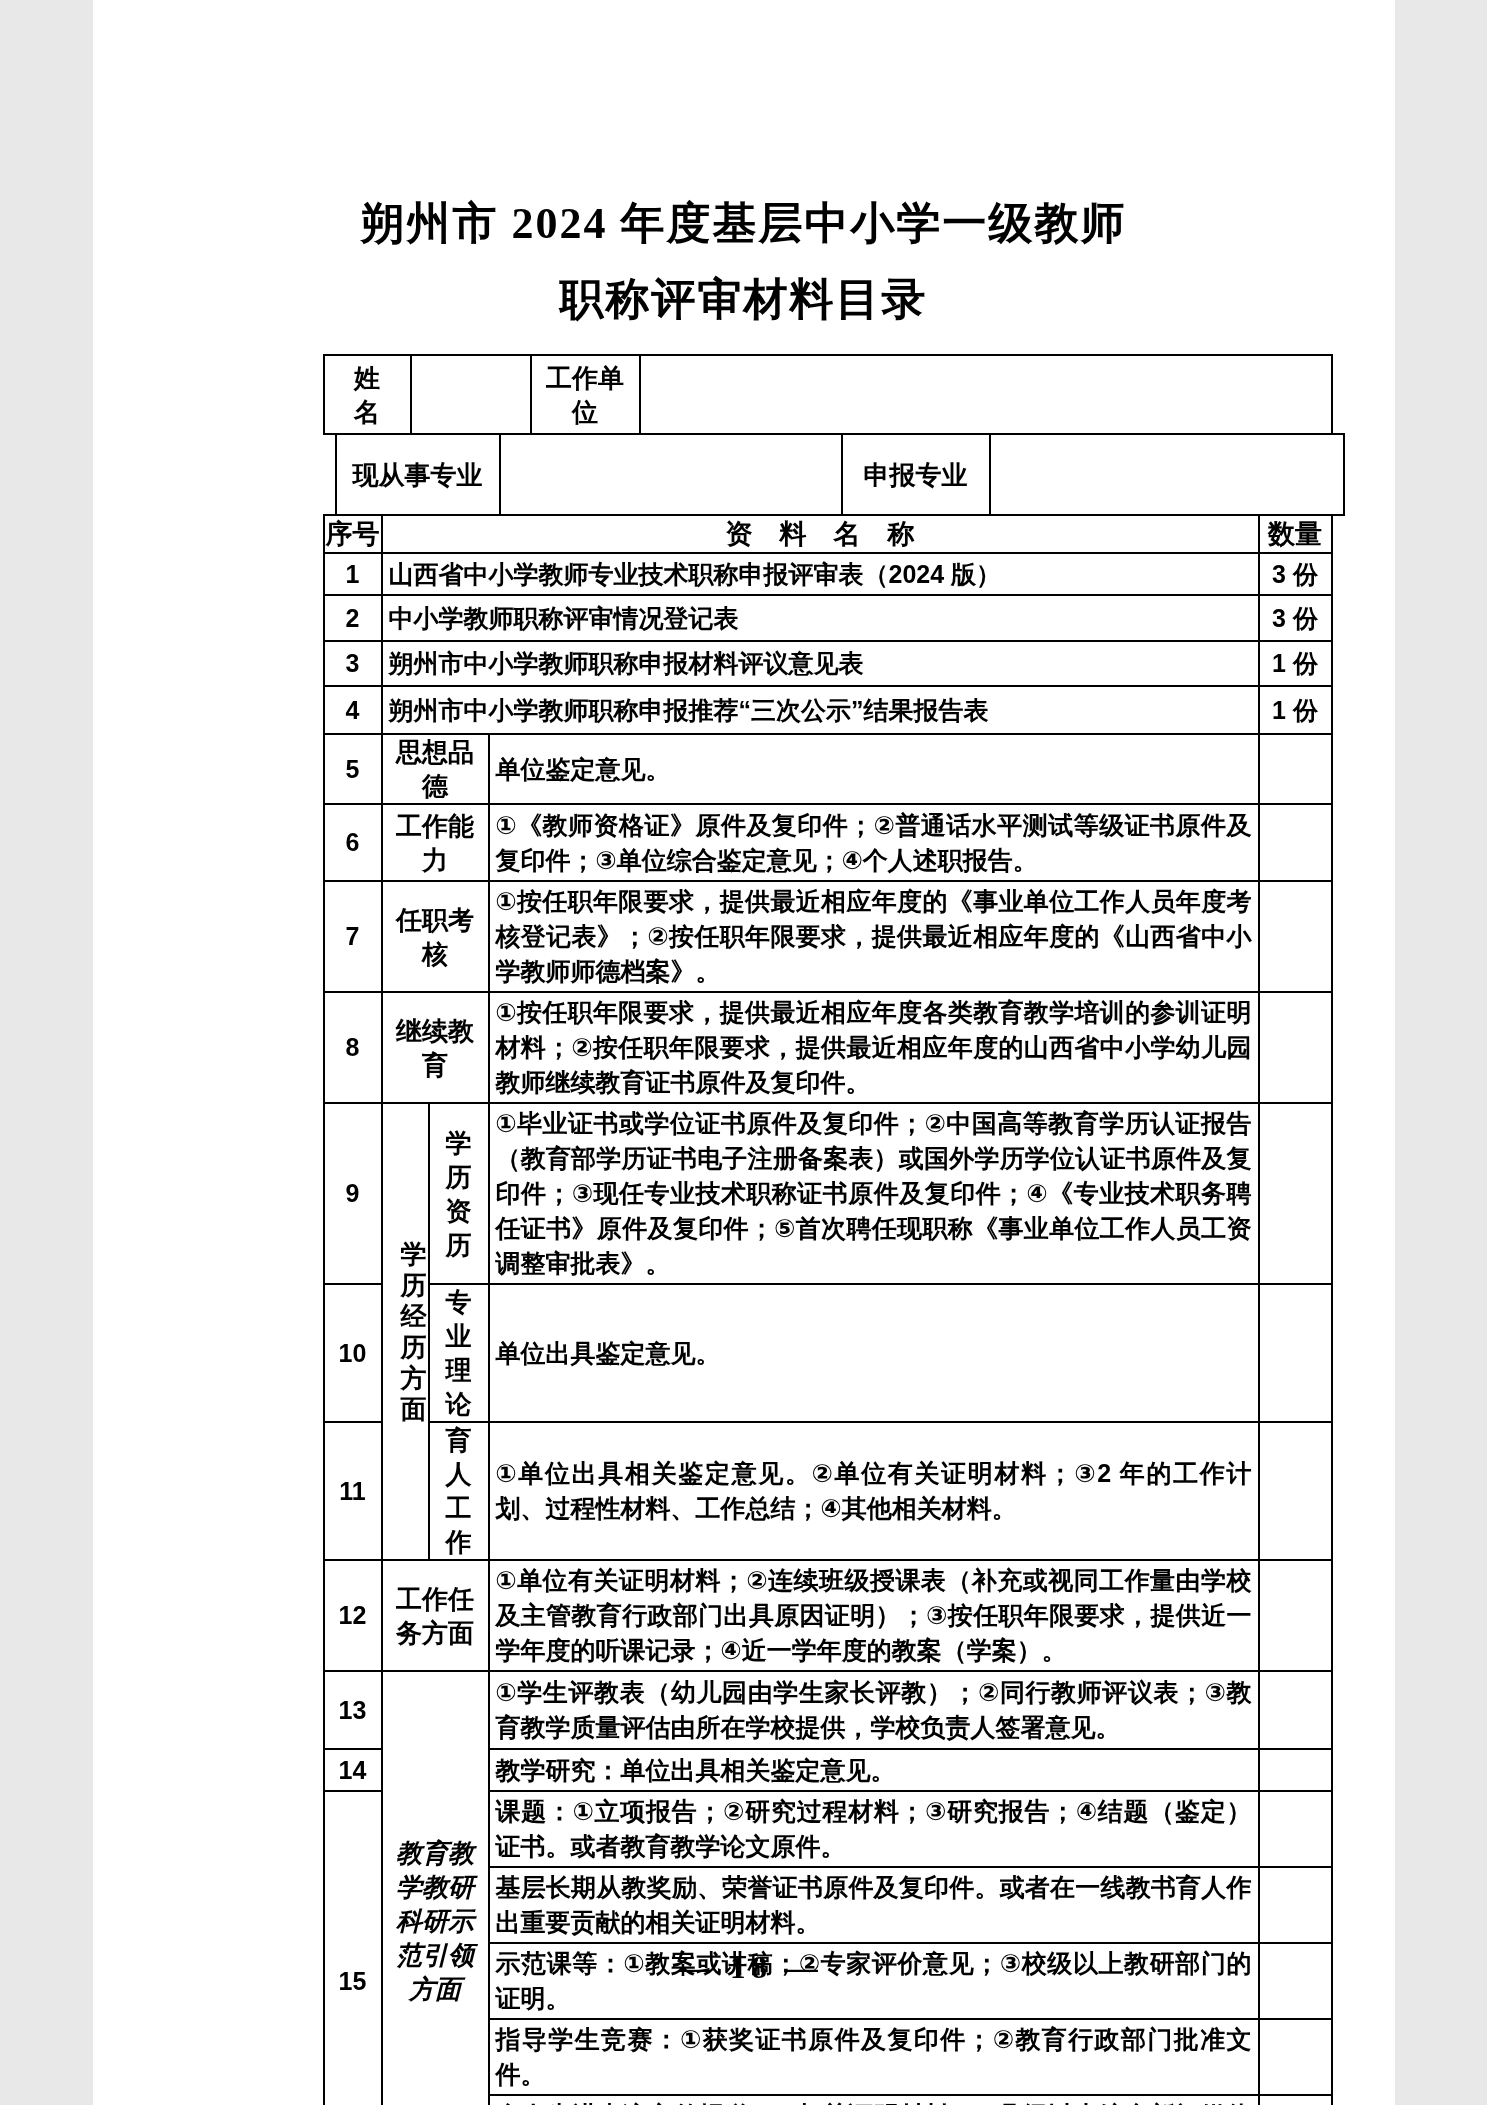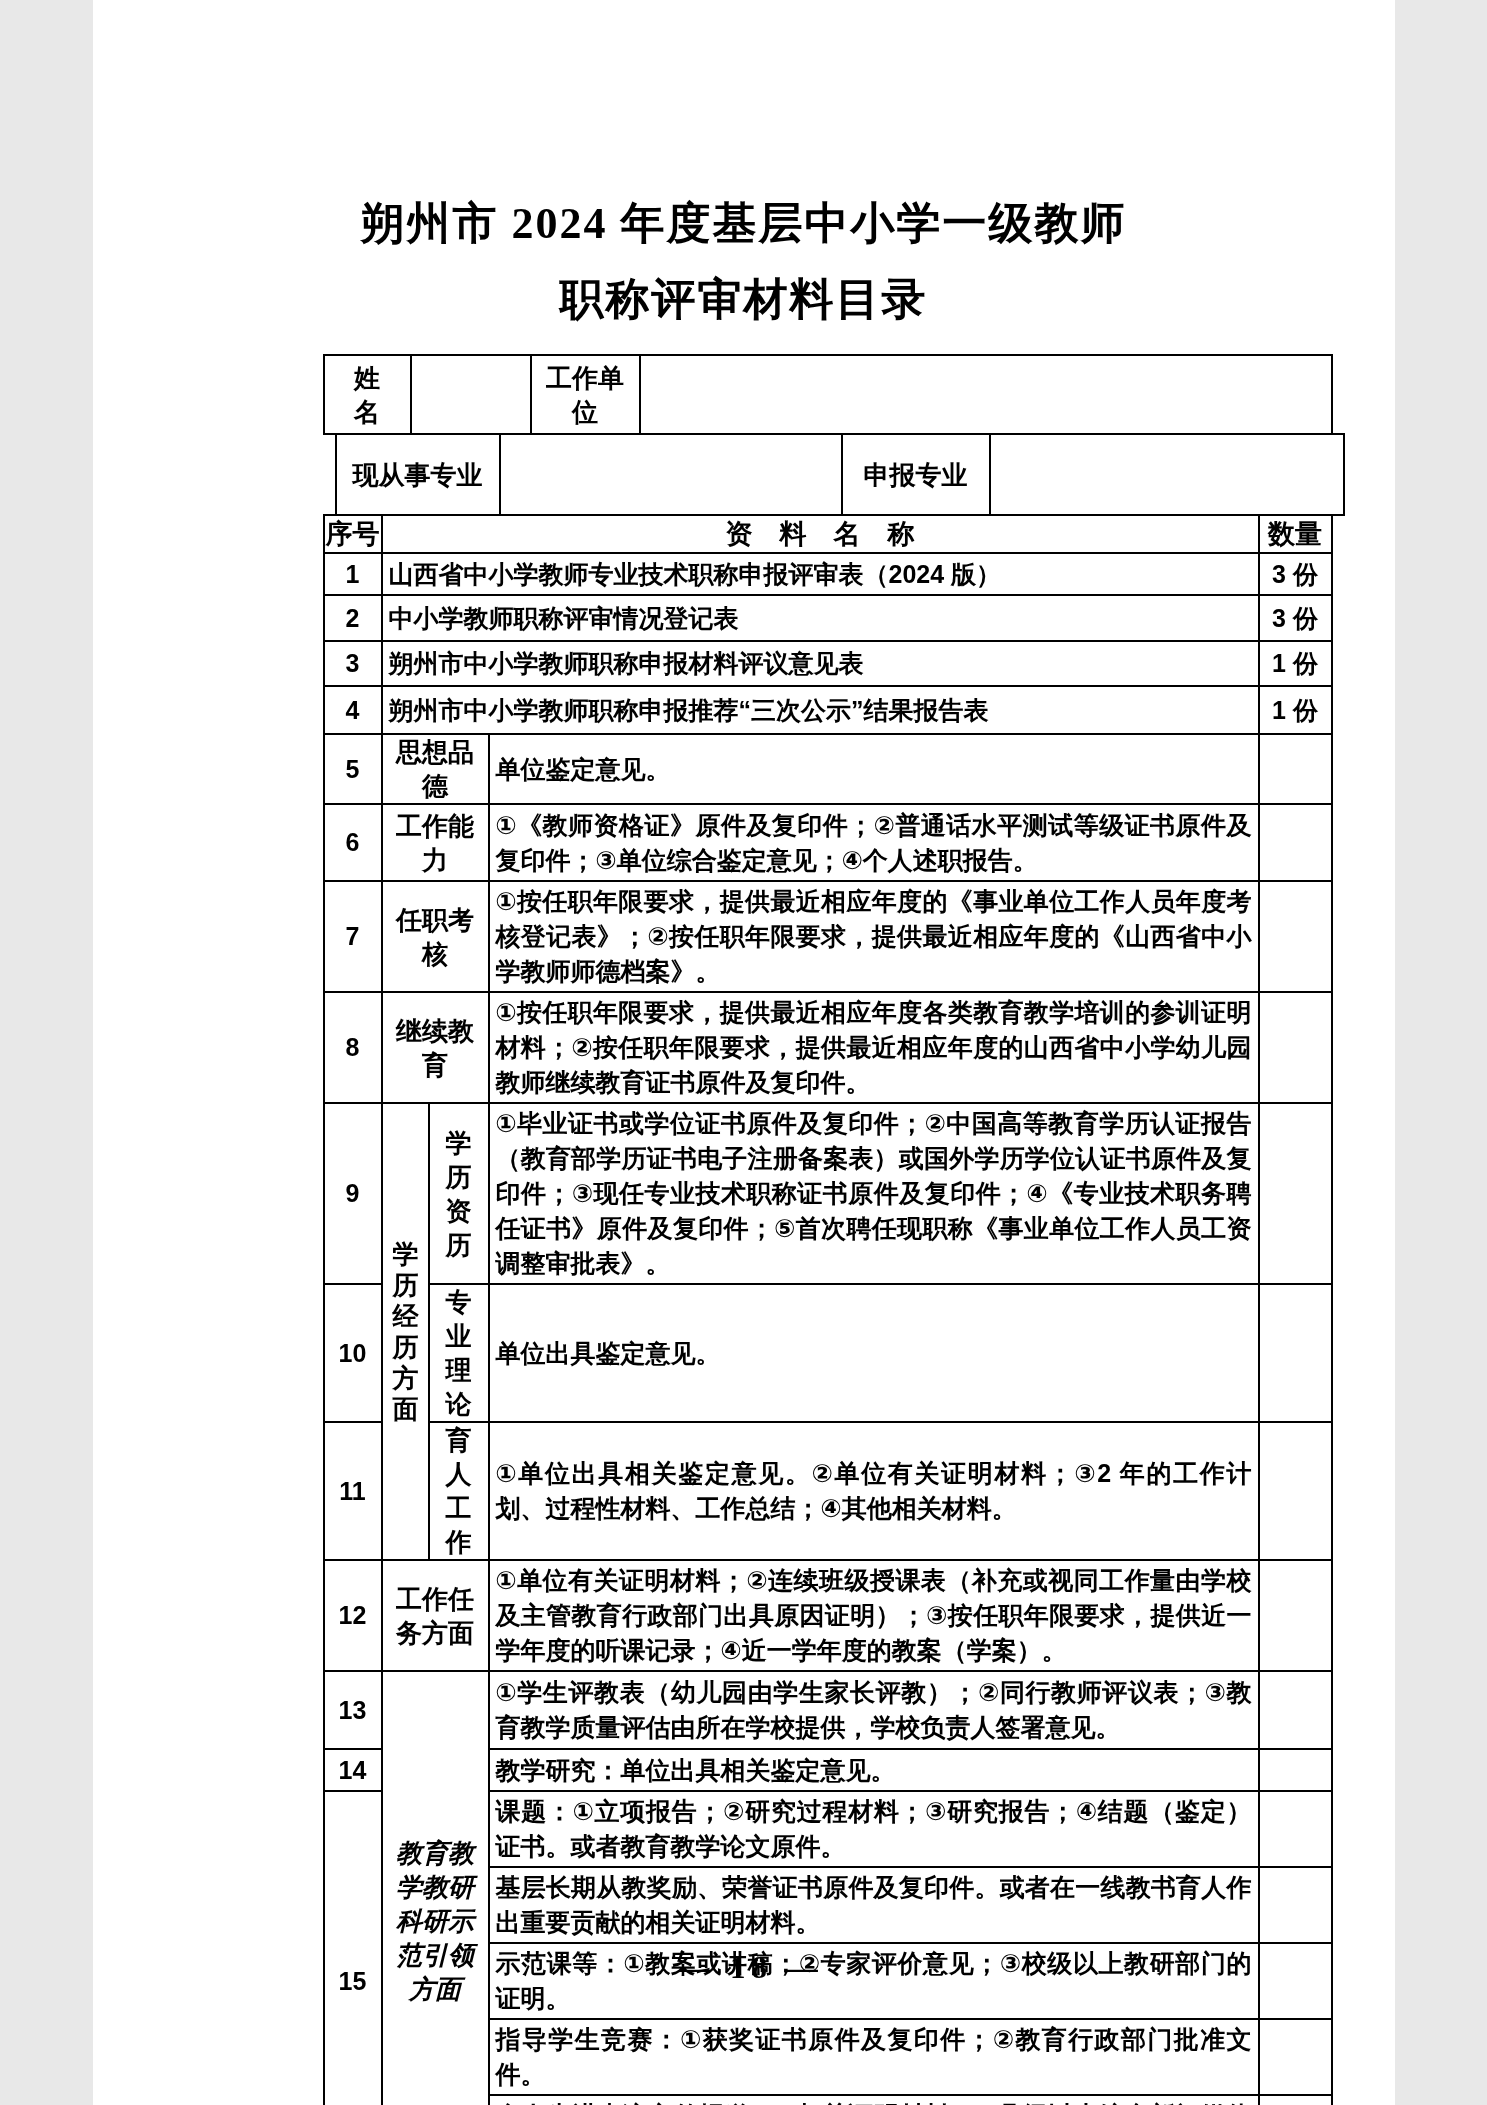--- a/index.html
+++ b/index.html
@@ -41,21 +41,21 @@
   .qty   { text-align: center; font-size: 25px; white-space: nowrap; }
   .content {
     text-align: justify;
     padding: 2px 6px;
     line-height: 35px;
     word-break: break-all;
     font-size: 25px;
   }
   .vlabel {
     text-align: center; word-break: break-all;
-    line-height: 31px; padding: 0 10px; font-size: 26px;
+    line-height: 31px; padding: 0 18px; font-size: 26px;
   }
   .glabel {
     text-align: center; word-break: break-all;
     line-height: 34px; padding: 0 1px; font-size: 26px; font-style: italic;
   }
   .hdr { text-align: center; font-size: 27px; }
   .page-num {
     position: absolute; left: 0; top: 1950px; width: 100%;
     text-align: center;
     font-family: "Liberation Serif", "DejaVu Serif", serif;

